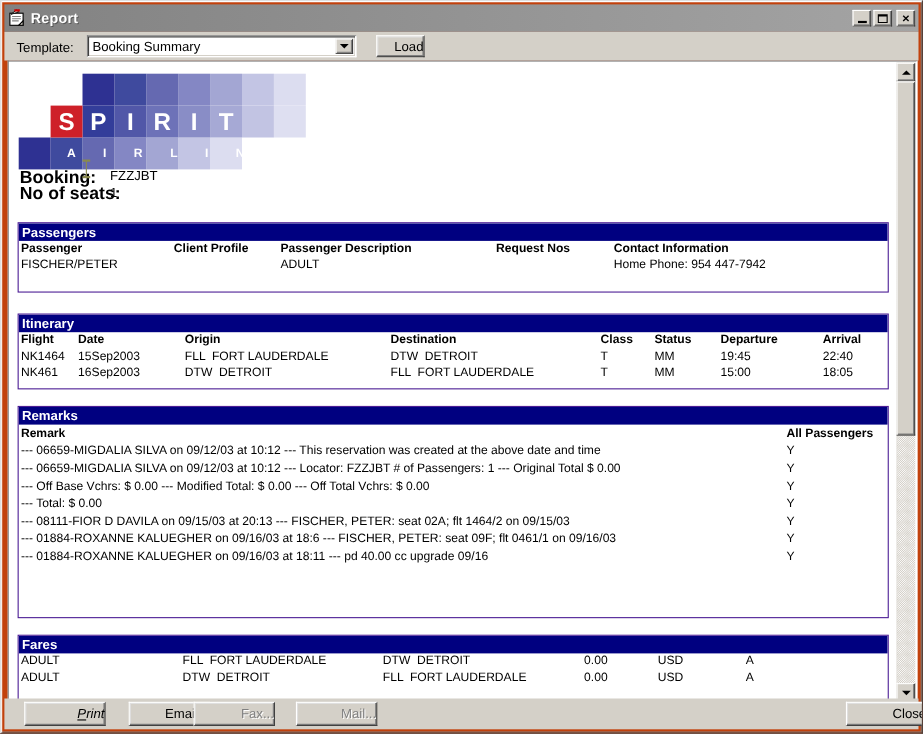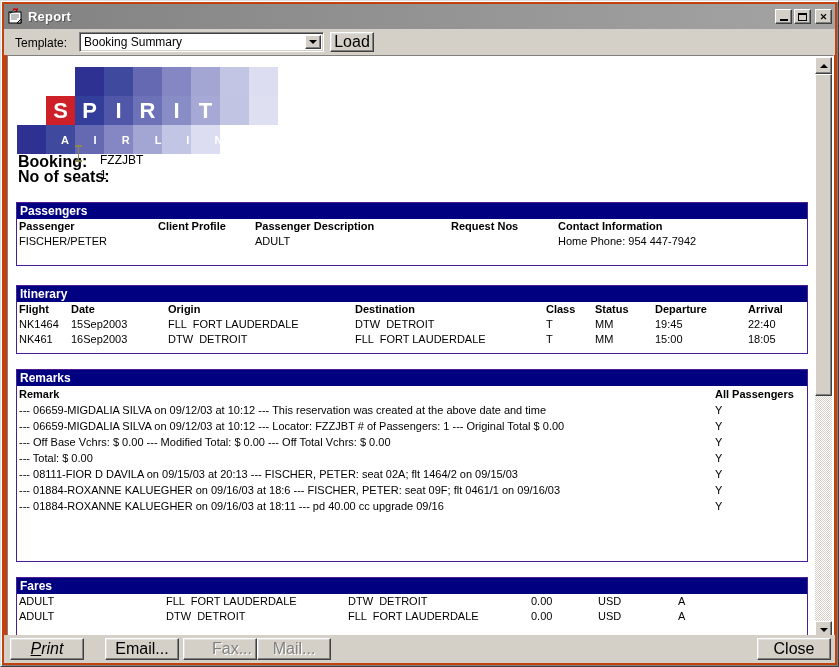--- a/index.html
+++ b/index.html
@@ -51,25 +51,26 @@
     position:absolute; right:2px; top:2px; width:16px; height:14px; background:#d4d0c8;
     border-top:1px solid #fff; border-left:1px solid #fff;
     border-right:1px solid #404040; border-bottom:1px solid #404040;
     box-shadow: inset -1px -1px 0 #808080;
     display:flex; align-items:center; justify-content:center;
   }
   .tri-down { width:0; height:0; border-left:4px solid transparent; border-right:4px solid transparent; border-top:4px solid #000; }
   .tri-up   { width:0; height:0; border-left:4px solid transparent; border-right:4px solid transparent; border-bottom:4px solid #000; }
 
   .btn {
-    background:#d4d0c8; font-size:16px; color:#000; text-align:center;
+    background:#d4d0c8; font-size:12px; color:#000; text-align:right;
     border-top:1px solid #fff; border-left:1px solid #fff;
     border-right:1px solid #404040; border-bottom:1px solid #404040;
     box-shadow: inset -1px -1px 0 #808080, inset 1px 1px 0 #dfdfdf;
     cursor:default;
+    margin-left:12px;
   }
   .loadbtn { position:absolute; left:326px; top:3px; width:44px; height:20px; line-height:18px; }
 
   
   .report-area {
     position:absolute; left:6px; top:54px; width:827px; height:583px; background:#fff;
     border-top:1px solid #808080; border-left:1px solid #808080;
     border-right:1px solid #fff; border-bottom:1px solid #fff;
   }
   .report-content { position:absolute; left:1px; top:1px; width:808px; height:581px; background:#fff; overflow:hidden; }
@@ -372,18 +373,18 @@
       <div class="sthumb"></div>
       <div class="sbtn sb-down">
           <span class="tri-down"></span>
         </div>
     </div>
   </div>
 
   <div class="footer">
     <button class="btn fbtn" style="left:6px;font-style:italic;"><span class="u">P</span><span>rint</span></button>
     <button class="btn fbtn" style="left:101px;">Email...</button>
-    <button class="btn fbtn disabled" style="left:179px;padding-left:24px;">Fax...</button>
+    <button class="btn fbtn disabled" style="left:160px;padding-left:24px;">Fax...</button>
     <button class="btn fbtn disabled" style="left:253px;">Mail...</button>
     <button class="btn fbtn" style="left:753px;">Close</button>
   </div>
 
 </div>
 
 </body></html>

